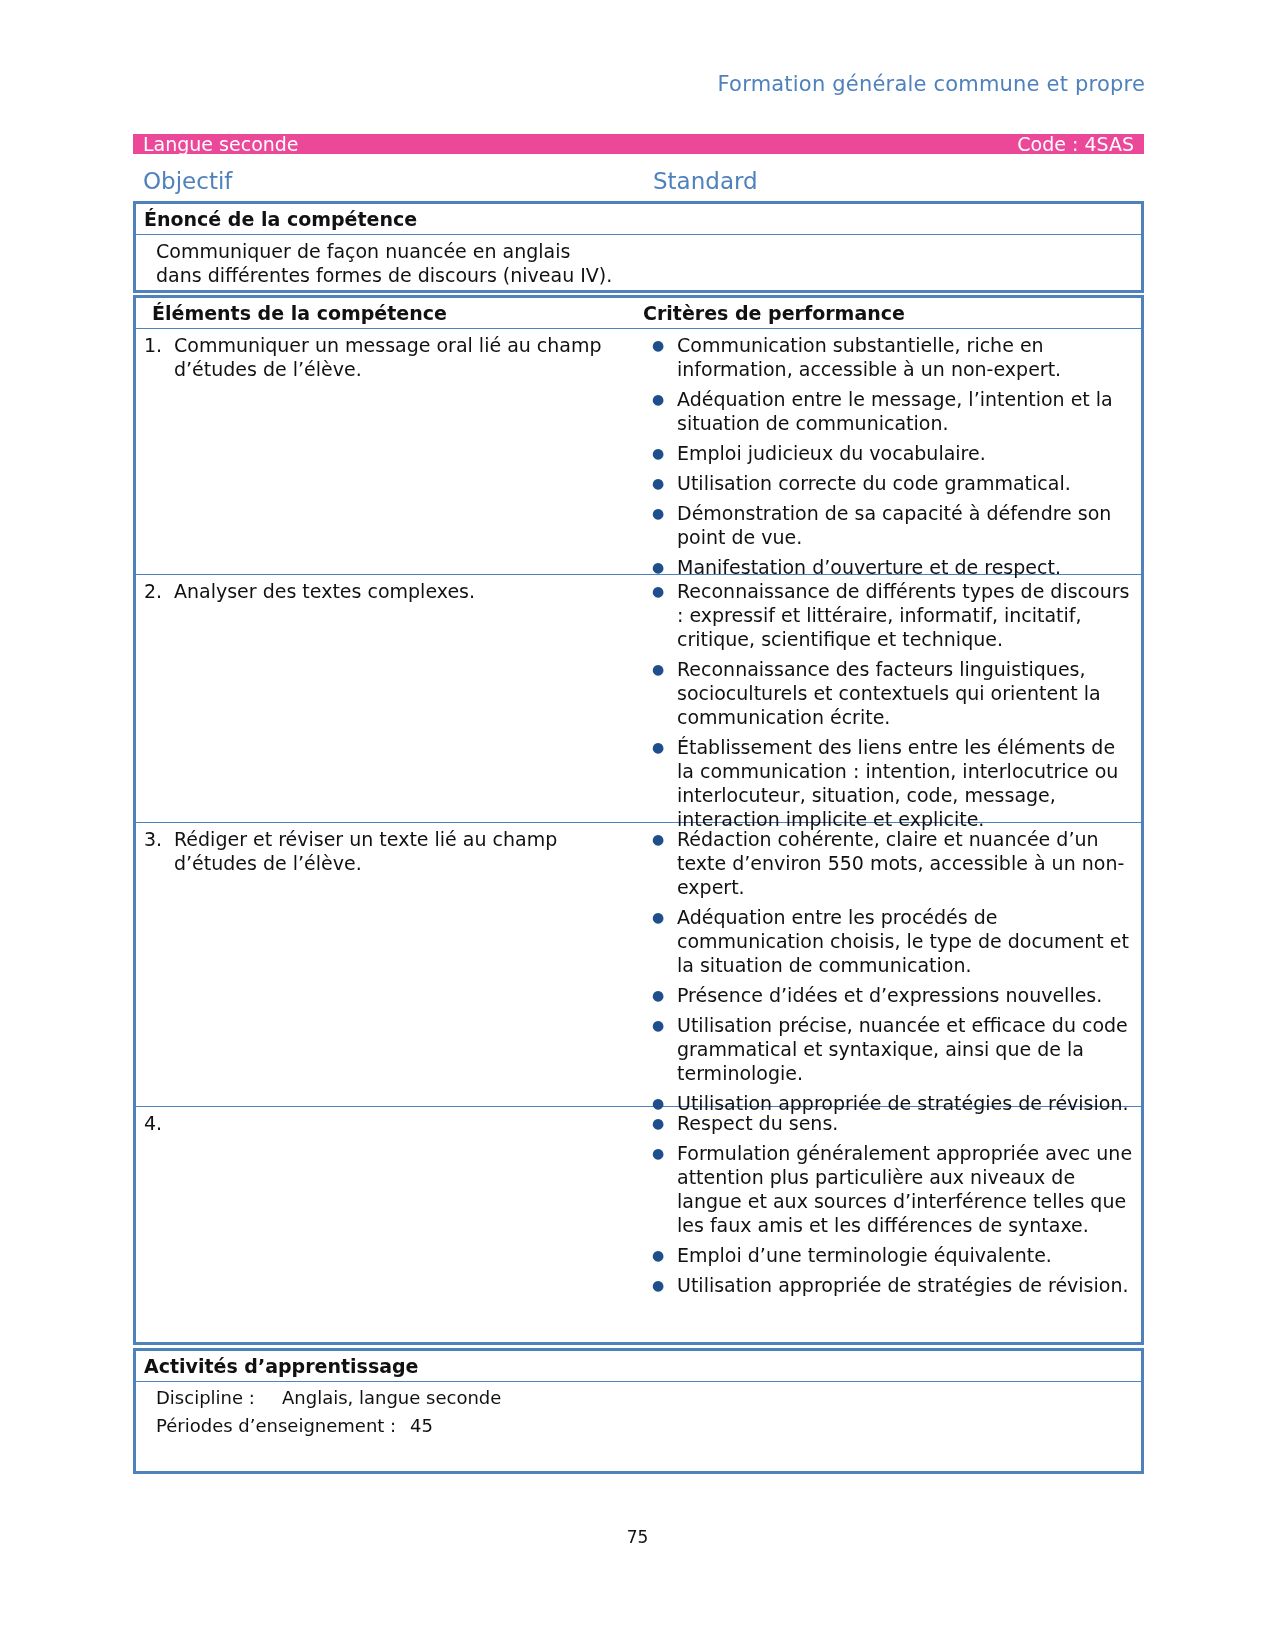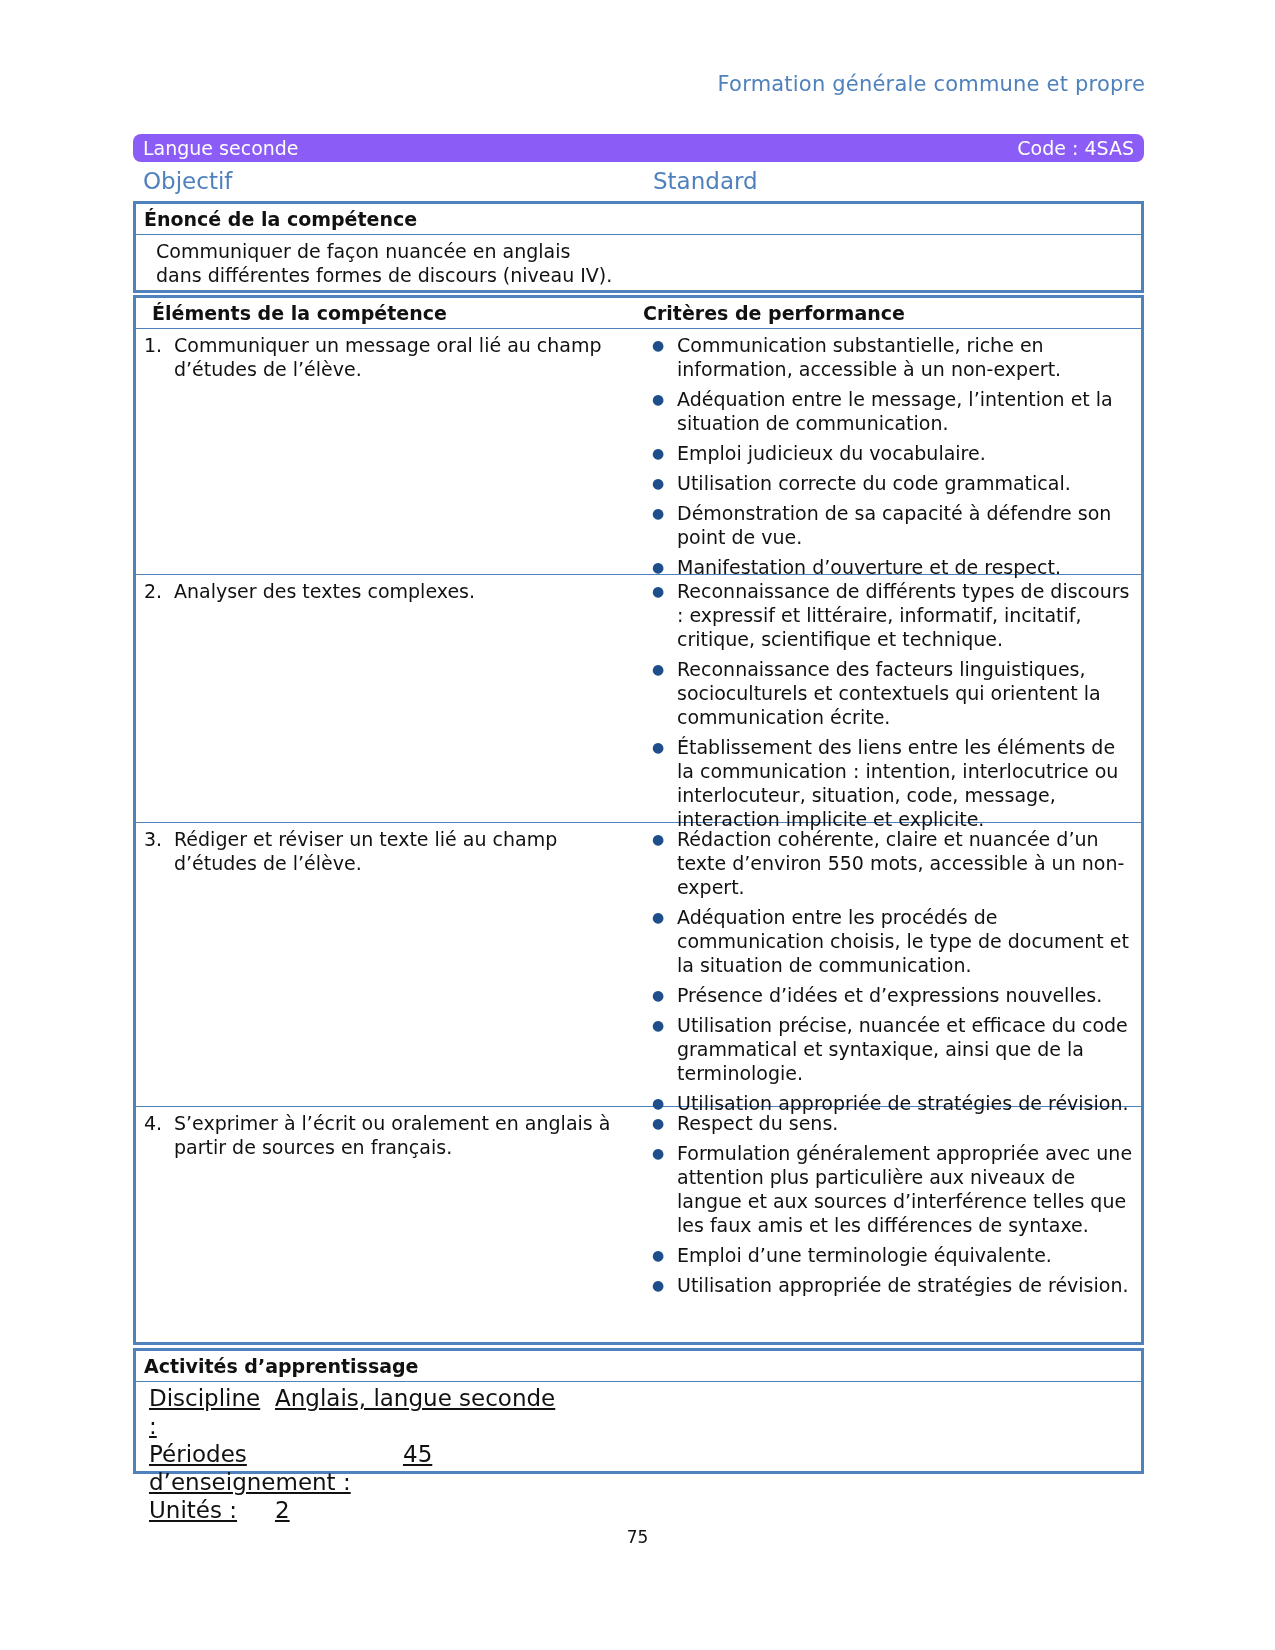--- a/index.html
+++ b/index.html
@@ -1,37 +1,37 @@
 <!DOCTYPE html>
 <html><head>
 <meta charset="utf-8">
 <style>
   html, body { margin:0; padding:0; background:#fff; }
   body { width:1275px; height:1650px; position:relative; font-family:"DejaVu Sans", sans-serif; color:#111; }
   .header-line { position:absolute; right:130px; top:72px; font-size:21px; color:#4f81bd; letter-spacing:0.2px; }
-  .bar { position:absolute; left:133px; width:1011px; top:134px; height:28px; background:#8b5cf6; color:#fff; font-size:19px; display:flex; justify-content:space-between; align-items:center; padding:0 10px; box-sizing:border-box;border-radius:8px; }
+  .bar { position:absolute; left:133px; width:1011px; top:134px; height:20px; background:#ec4899; color:#fff; font-size:19px; display:flex; justify-content:space-between; align-items:center; padding:0 10px; box-sizing:border-box; }
   .objrow { position:absolute; left:133px; width:1011px; top:163px; height:36px; display:flex; align-items:center; color:#4f81bd; font-weight:normal; font-size:23px; }
   .objrow .l { width:510px; padding-left:10px; }
   .box { position:absolute; left:133px; width:1011px; border:3px solid #4f81bd; box-sizing:border-box; }
   .box .hrow { font-weight:bold; font-size:19px; padding:4px 8px; border-bottom:1px solid #4f81bd; }
   .box .txt { font-size:19px; padding:4px 20px; line-height:24px; }
   #enonce { top:201px; height:92px; }
   #elements { top:295px; height:1050px; }
   .grid-head { display:flex; font-weight:bold; font-size:19px; border-bottom:1px solid #4f81bd; height:30px; align-items:center; }
   .grid-head .c1 { width:503px; padding-left:16px; box-sizing:border-box; }
   .grid-head .c2 { padding-left:4px; }
   .erow { display:flex; border-bottom:1px solid #4f81bd; box-sizing:border-box; }
   .erow:last-child { border-bottom:none; }
   .erow .c1 { width:503px; padding:4px 8px; box-sizing:border-box; font-size:19px; line-height:24px; display:flex; }
   .erow .c1 .num { width:30px; flex:none; }
   .erow .c2 { flex:1; padding:4px 8px 4px 0; font-size:19px; line-height:24px; }
   .crit { display:flex; margin-bottom:6px; }
   .crit .dot { width:38px; flex:none; text-align:center; color:#1f4e8c; font-size:14px; line-height:24px; }
   #activites { top:1348px; height:126px; }
-  .act-line { font-size:23px; line-height:28px; padding:0 13px; display:flex;text-decoration:underline; }
+  .act-line { font-size:18px; line-height:28px; padding:0 20px; display:flex; }
   .pagenum { position:absolute; left:0; right:0; top:1527px; text-align:center; font-size:17px; }
 </style>
 </head>
 <body>
 
 <div class="header-line">Formation générale commune et propre</div>
 
 <div class="bar">
   <span>Langue seconde</span>
   <span>Code : 4SAS</span>
@@ -129,21 +129,20 @@
           </div>
           <div class="crit">
             <span class="dot">●</span>
             <span>Utilisation appropriée de stratégies de révision.</span>
           </div>
         </div>
       </div>
       <div class="erow" style="height: 190px;">
         <div class="c1">
           <span class="num">4.</span>
-          <span>S’exprimer à l’écrit ou oralement en anglais à partir de sources en français.</span>
         </div>
         <div class="c2">
           <div class="crit">
             <span class="dot">●</span>
             <span>Respect du sens.</span>
           </div>
           <div class="crit">
             <span class="dot">●</span>
             <span>Formulation généralement appropriée avec une attention plus particulière aux niveaux de langue et aux sources d’interférence telles que les faux amis et les différences de syntaxe.</span>
           </div>
@@ -164,20 +163,16 @@
   <div class="hrow">Activités d’apprentissage</div>
   <div style="padding-top:2px">
     <div class="act-line">
       <span style="width:126px">Discipline :</span>
       <span>Anglais, langue seconde</span>
     </div>
     <div class="act-line">
       <span style="width:254px">Périodes d’enseignement :</span>
       <span>45</span>
     </div>
-    <div class="act-line">
-      <span style="width:126px">Unités :</span>
-      <span>2</span>
-    </div>
   </div>
 </div>
 
 <div class="pagenum">75</div>
 
 </body></html>

